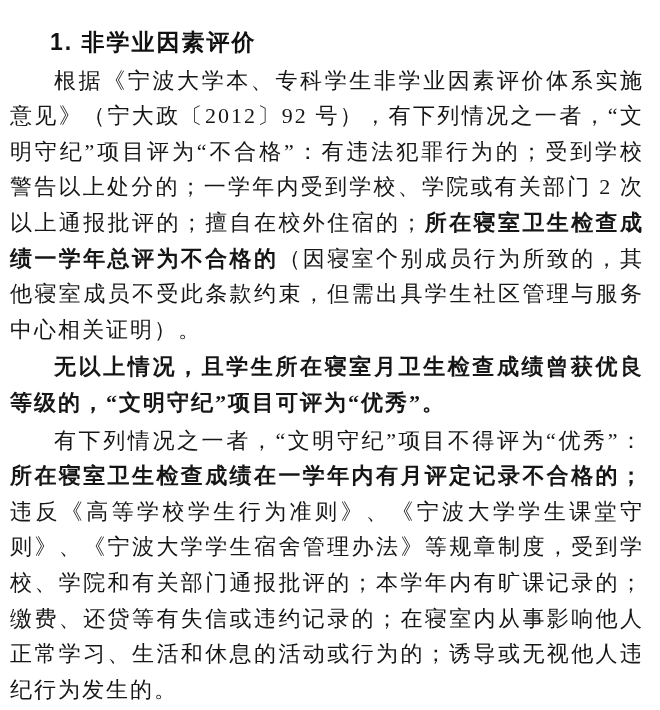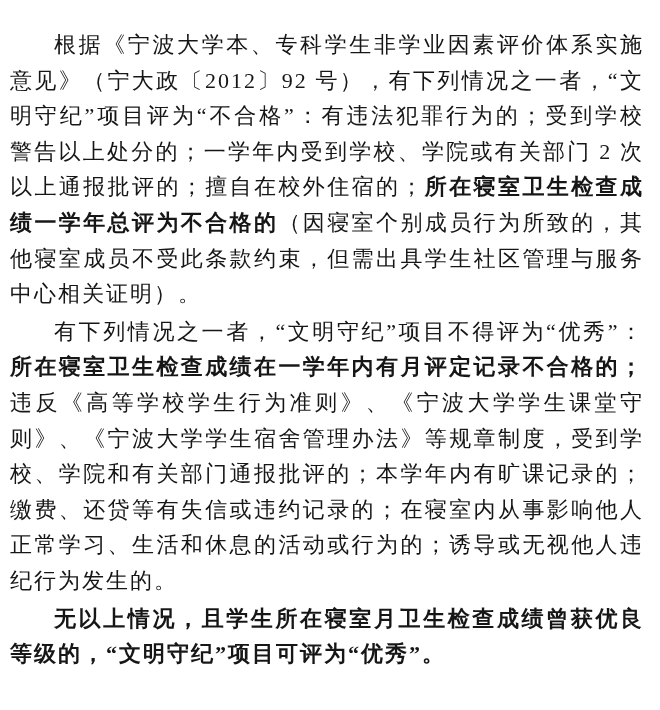--- a/index.html
+++ b/index.html
@@ -45,18 +45,19 @@
     letter-spacing: 2px;
     word-break: break-all;
   }
   .run { font-weight: normal; }
   .run.bold { font-weight: bold; }
 </style>
 </head>
 <body>
 
 <div class="page">
+  <h1 class="heading">1. 非学业因素评价</h1>
   <div class="doc-body">
       <p class="para"><span class="run">根据《宁波大学本、专科学生非学业因素评价体系实施意见》（宁大政〔2012〕92 号），有下列情况之一者，“文明守纪”项目评为“不合格”：有违法犯罪行为的；受到学校警告以上处分的；一学年内受到学校、学院或有关部门 2 次以上通报批评的；擅自在校外住宿的；</span><span class="run bold">所在寝室卫生检查成绩一学年总评为不合格的</span><span class="run">（因寝室个别成员行为所致的，其他寝室成员不受此条款约束，但需出具学生社区管理与服务中心相关证明）。</span></p>
+      <p class="para"><span class="run bold">无以上情况，且学生所在寝室月卫生检查成绩曾获优良等级的，“文明守纪”项目可评为“优秀”。</span></p>
       <p class="para"><span class="run">有下列情况之一者，“文明守纪”项目不得评为“优秀”：</span><span class="run bold">所在寝室卫生检查成绩在一学年内有月评定记录不合格的；</span><span class="run">违反《高等学校学生行为准则》、《宁波大学学生课堂守则》、《宁波大学学生宿舍管理办法》等规章制度，受到学校、学院和有关部门通报批评的；本学年内有旷课记录的；缴费、还贷等有失信或违约记录的；在寝室内从事影响他人正常学习、生活和休息的活动或行为的；诱导或无视他人违纪行为发生的。</span></p>
-      <p class="para"><span class="run bold">无以上情况，且学生所在寝室月卫生检查成绩曾获优良等级的，“文明守纪”项目可评为“优秀”。</span></p>
     </div>
 </div>
 
 </body></html>

